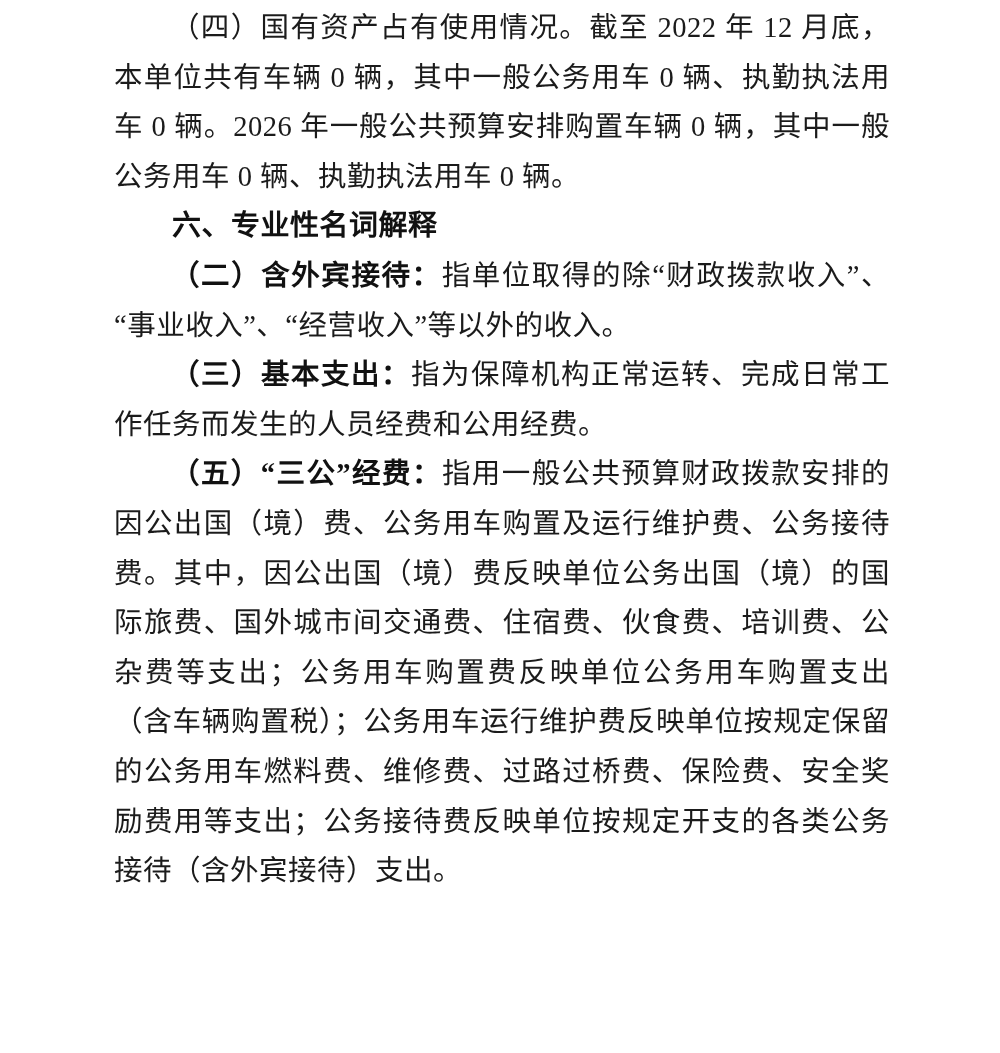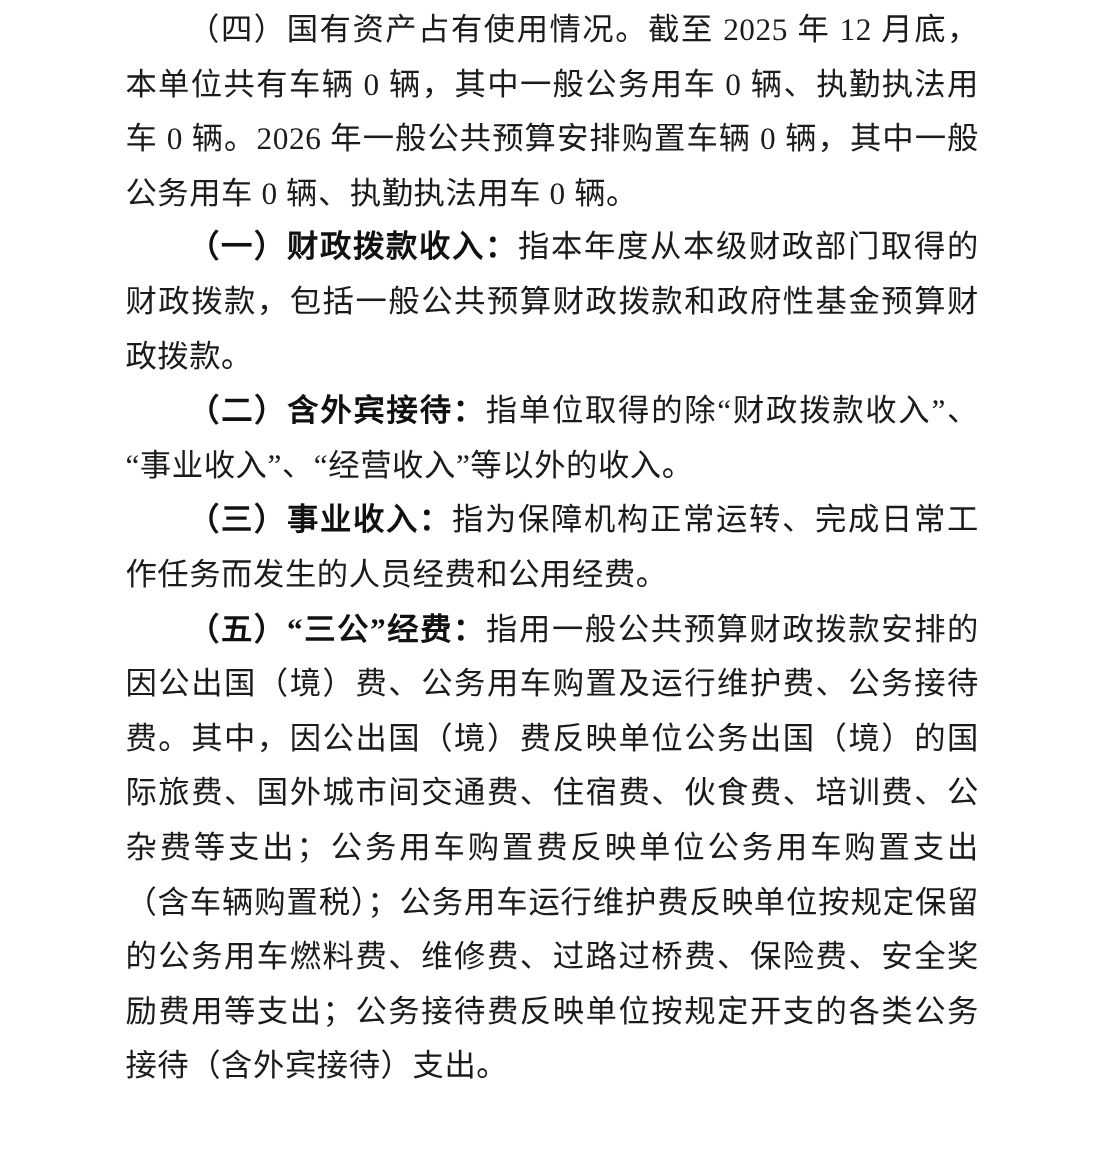--- a/index.html
+++ b/index.html
@@ -43,25 +43,25 @@
   .term-lead {
     font-weight: 700;
     color: #111111;
   }
 </style>
 </head>
 <body>
 
 <div class="page">
 
-  <p class="para">（四）国有资产占有使用情况。截至 2025 年 12 月底，本单位共有车辆 0 辆，其中一般公务用车 0 辆、执勤执法用车 0 辆。2026 年一般公共预算安排购置车辆 0 辆，其中一般公务用车 0 辆、执勤执法用车 0 辆。</p>
+  <p class="para">（四）国有资产占有使用情况。截至 2022 年 12 月底，本单位共有车辆 0 辆，其中一般公务用车 0 辆、执勤执法用车 0 辆。2026 年一般公共预算安排购置车辆 0 辆，其中一般公务用车 0 辆、执勤执法用车 0 辆。</p>
 
+  <h2 class="section-heading">六、专业性名词解释</h2>
 
-  <p class="para"><span class="term-lead">（一）财政拨款收入：</span><span>指本年度从本级财政部门取得的财政拨款，包括一般公共预算财政拨款和政府性基金预算财政拨款。</span></p>
 
   <p class="para"><span class="term-lead">（二）含外宾接待：</span><span>指单位取得的除“财政拨款收入”、“事业收入”、“经营收入”等以外的收入。</span></p>
 
-  <p class="para"><span class="term-lead">（三）事业收入：</span><span>指为保障机构正常运转、完成日常工作任务而发生的人员经费和公用经费。</span></p>
+  <p class="para"><span class="term-lead">（三）基本支出：</span><span>指为保障机构正常运转、完成日常工作任务而发生的人员经费和公用经费。</span></p>
 
 
   <p class="para"><span class="term-lead">（五）“三公”经费：</span><span>指用一般公共预算财政拨款安排的因公出国（境）费、公务用车购置及运行维护费、公务接待费。其中，因公出国（境）费反映单位公务出国（境）的国际旅费、国外城市间交通费、住宿费、伙食费、培训费、公杂费等支出；公务用车购置费反映单位公务用车购置支出（含车辆购置税）；公务用车运行维护费反映单位按规定保留的公务用车燃料费、维修费、过路过桥费、保险费、安全奖励费用等支出；公务接待费反映单位按规定开支的各类公务接待（含外宾接待）支出。</span></p>
 
 </div>
 
 </body></html>

